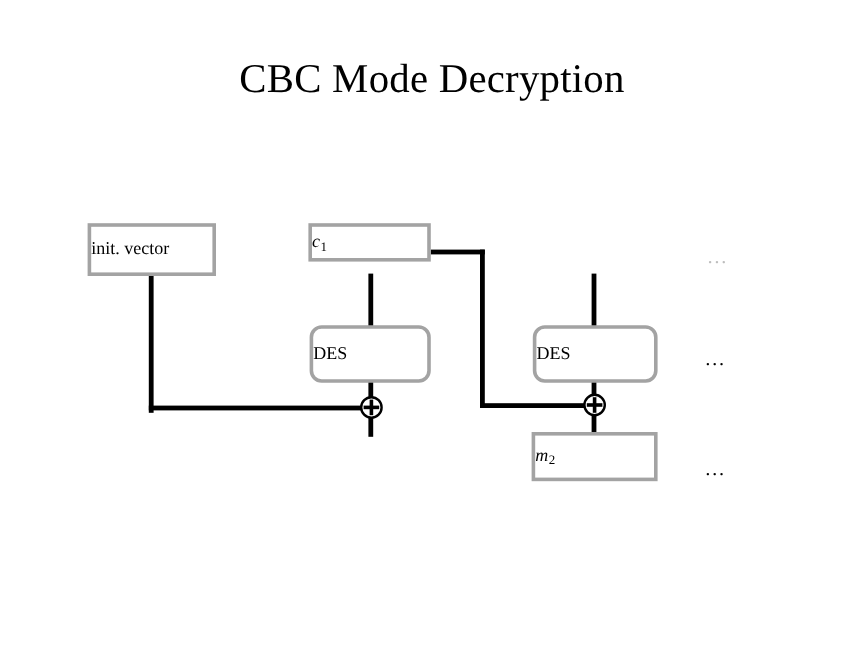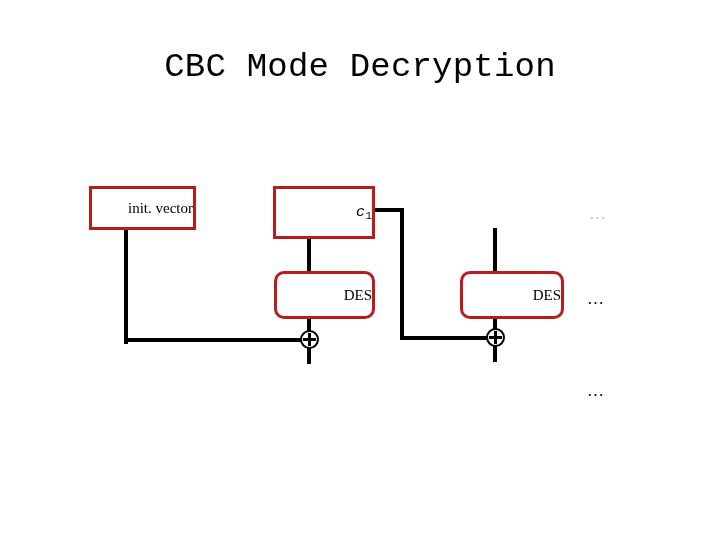--- a/index.html
+++ b/index.html
@@ -16,40 +16,39 @@
     font-family: "Liberation Serif", "DejaVu Serif", serif;
   }
 
   
   .title {
     position: absolute;
     left: 0;
     top: 48px;
     width: 720px;
     text-align: center;
-    font-family: Liberation Mono, monospace;
+    font-family: Liberation Serif, serif;
     font-size: 34px;
     font-weight: 400;
     color: #000000;
     letter-spacing: 0.2px;
     white-space: nowrap;
   }
 
   
   .box {
     position: absolute;
     box-sizing: border-box;
-    border: 3px solid #b91c1c;
+    border: 3px solid #a3a3a3;
     background: #ffffff;
     display: flex;
     align-items: center;
-    justify-content: flex-end;
+    justify-content: flex-start;
     color: #000000;
     z-index: 3;
-    margin-left: 16px;
   }
   .box.rounded {
     border-radius: 10px;
   }
   .box-label {
     font-size: 15px;
     line-height: 1;
     white-space: nowrap;
   }
   .box-label.italic {
@@ -140,21 +139,21 @@
   <div class="wire v" style="left:493px; top:228px; height:46px;"></div>
 
   <div class="wire v" style="left:493px; top:317px; height:22px;"></div>
 
   <div class="wire v" style="left:493px; top:346px; height:16px;"></div>
 
   <div class="box" style="left:73px; top:186px; width:107px; height:44px;">
     <span class="box-label">init. vector</span>
   </div>
 
-  <div class="box" style="left:257px; top:186px; width:102px; height:53px;font-family:Liberation Mono, monospace;">
+  <div class="box" style="left:257px; top:186px; width:102px; height:32px;">
     <span class="box-label italic">
       <span>c</span><sub>1</sub>
     </span>
   </div>
 
 
   <div class="ellipsis faint" style="left:589px; top:205px;">…</div>
 
   <div class="box rounded" style="left:258px; top:271px; width:101px; height:48px;">
     <span class="box-label">DES</span>
@@ -163,16 +162,21 @@
   <div class="box rounded" style="left:444px; top:271px; width:104px; height:48px;">
     <span class="box-label">DES</span>
   </div>
 
   <div class="ellipsis" style="left:587px; top:290px;">…</div>
 
   <div class="xor" style="left:300px; top:330px;"></div>
   <div class="xor" style="left:486px; top:328px;"></div>
 
 
+  <div class="box" style="left:443px; top:360px; width:105px; height:41px;">
+    <span class="box-label italic">
+      <span>m</span><sub>2</sub>
+    </span>
+  </div>
 
   <div class="ellipsis" style="left:587px; top:382px;">…</div>
 
 </div>
 
 </body></html>

